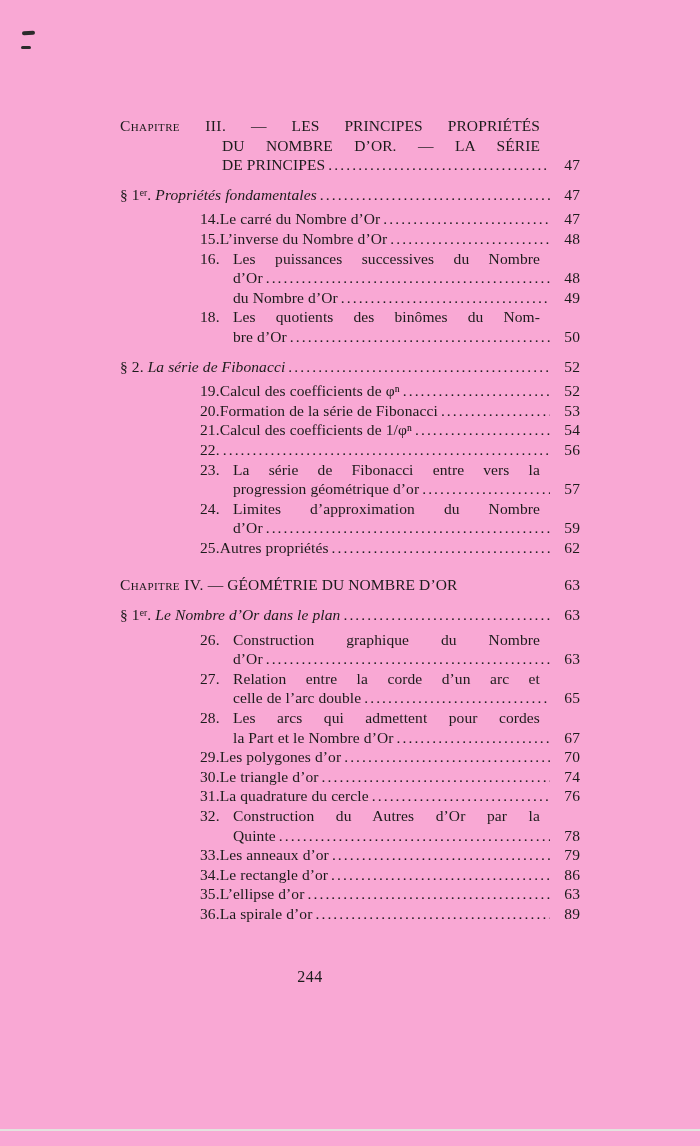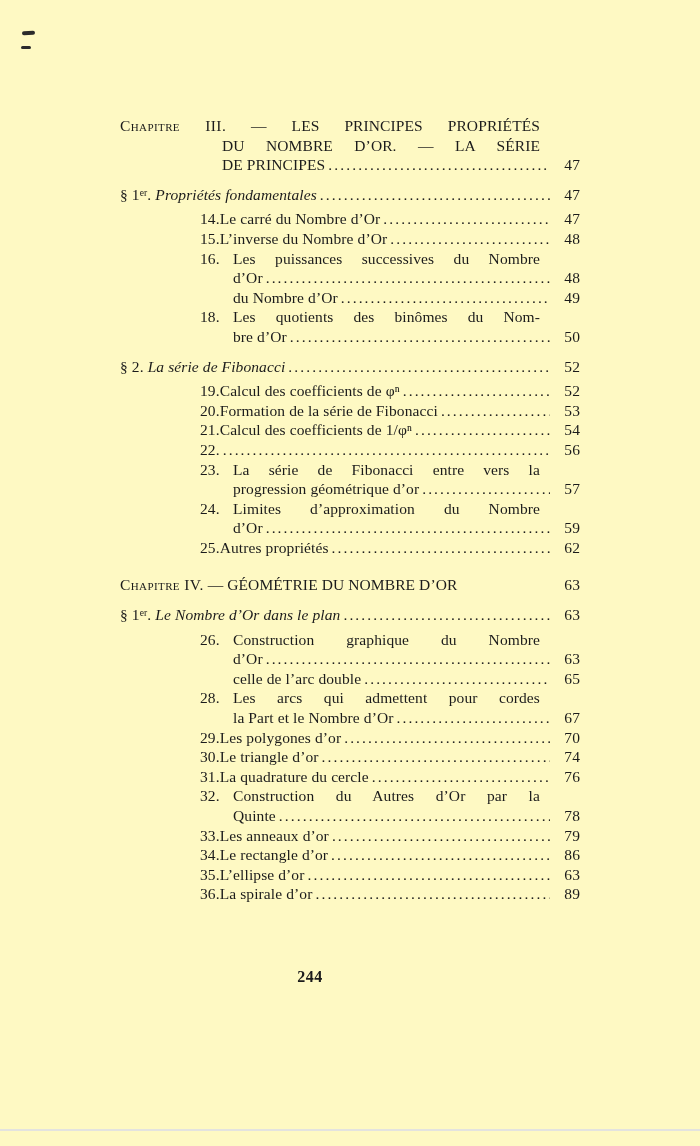--- a/index.html
+++ b/index.html
@@ -6,21 +6,21 @@
   html, body { width: 700px; height: 1146px; }
   body {
     background: #fcfcfa;
     font-family: "Liberation Serif", "DejaVu Serif", serif;
     color: #1b1b1b;
   }
   .page {
     position: relative;
     width: 700px;
     height: 1146px;
-    background: #fef9c3;
+    background: #f9a8d4;
     overflow: hidden;
   }
   
   .tick1 { position: absolute; left: 22px; top: 31px; width: 13px; height: 4px; background: #2b2b2b; border-radius: 2px; transform: rotate(-2deg); }
   .tick2 { position: absolute; left: 21px; top: 46px; width: 10px; height: 3px; background: #2b2b2b; border-radius: 2px; }
   .bottom-edge { position: absolute; left: 0; top: 1129px; width: 700px; height: 2px; background: #e3e3df; }
 
   .toc {
     position: absolute;
     left: 120px;
@@ -55,21 +55,21 @@
   .sectitle { font-style: italic; }
   sup { font-size: 0.62em; vertical-align: 0.38em; line-height: 0; }
 
   .folio {
     position: absolute;
     left: 0;
     top: 968px;
     width: 620px;
     text-align: center;
     font-size: 16px;
-    font-weight: bold;
+    font-weight: normal;
     letter-spacing: 0.5px;
   }
 </style>
 </head>
 <body>
 
 <div class="page">
   <div class="tick1"></div>
   <div class="tick2"></div>
   <div class="bottom-edge"></div>
@@ -208,20 +208,21 @@
       </div>
       <div class="block item">
         <div class="line just ifirst"><span class="num">26.</span><span>Construction graphique du Nombre</span></div>
         <div class="line flexline icont">
           <span class="txt">d’Or</span>
           <span class="dots">..............................................................................................................</span>
           <span class="pg">63</span>
         </div>
       </div>
       <div class="block item">
+        <div class="line just ifirst"><span class="num">27.</span><span>Relation entre la corde d’un arc et</span></div>
         <div class="line flexline icont">
           <span class="txt">celle de l’arc double</span>
           <span class="dots">..............................................................................................................</span>
           <span class="pg">65</span>
         </div>
       </div>
       <div class="block item">
         <div class="line just ifirst"><span class="num">28.</span><span>Les arcs qui admettent pour cordes</span></div>
         <div class="line flexline icont">
           <span class="txt">la Part et le Nombre d’Or</span>

